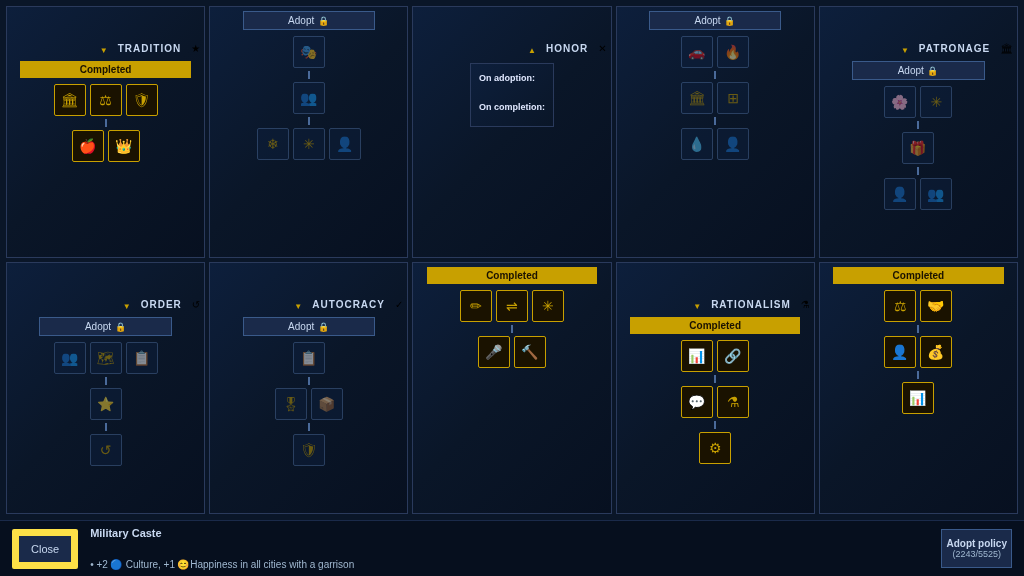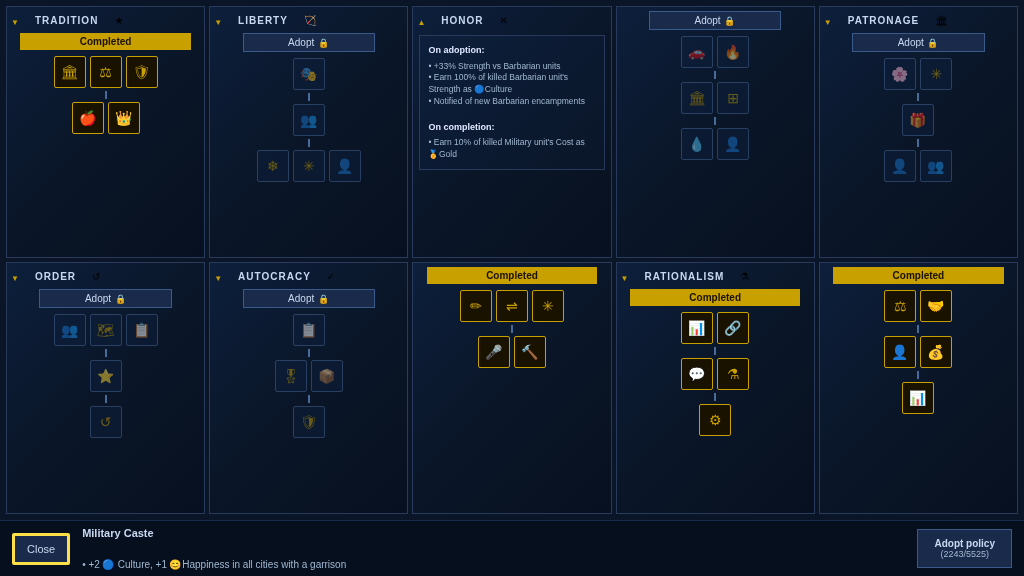--- a/index.html
+++ b/index.html
@@ -36,24 +36,25 @@
       flex-direction: column;
       align-items: center;
       padding: 4px;
       position: relative;
       margin: 2px;
     }
 
     .policy-header {
       display: flex;
       align-items: center;
-      justify-content: flex-start;
-      gap: 16px;
+      justify-content: flex-end;
+      gap: 10px;
       margin-bottom: 4px;
       width: 100%;
+      margin-top: 28px;
     }
 
     .policy-title {
       color: #c8d8f0;
       font-size: 10px;
       font-weight: bold;
       letter-spacing: 1px;
       text-transform: uppercase;
     }
 
@@ -171,21 +172,21 @@
       border-top: 1px solid #1a2a4a;
       display: flex;
       align-items: center;
       padding: 0 12px;
       gap: 12px;
     }
 
     .close-btn {
       background: #1a2a4a;
       color: #c8d8f0;
-      border: 3px solid #fde047;
+      border: 7px solid #fde047;
       padding: 7px 12px;
       font-size: 11px;
       cursor: pointer;
       border-radius: 2px;
     }
 
     .status-text {
       flex: 1;
       color: #c8d8f0;
       font-size: 11px;
@@ -198,21 +199,21 @@
 
     .status-desc {
       font-size: 10px;
       color: #a0b8d0;
     }
 
     .adopt-btn {
       background: #1a2a4a;
       color: #c8d8f0;
       border: 1px solid #3a5a8a;
-      padding: 8px 16px;
+      padding: 8px 4px;
       font-size: 10px;
       cursor: pointer;
       text-align: center;
     }
 
     .adopt-btn-title {
       font-weight: bold;
     }
 
     .adopt-btn-cost {
@@ -245,25 +246,20 @@
         </div>
         <div class="connector-v"></div>
         <div class="icon-row">
           <div class="policy-node completed">🍎</div>
           <div class="policy-node completed">👑</div>
         </div>
       </div>
     </div>
 
     <div class="policy-card">
-      <div class="policy-header">
-        <span class="arrow-down"></span>
-        <span class="policy-title">LIBERTY</span>
-        <span class="policy-icon">🏹</span>
-      </div>
       <div class="btn-adopt">
         <span>Adopt</span>
         <span class="lock-icon"></span>
       </div>
       <div class="icon-tree">
         <div class="icon-row">
           <div class="policy-node dimmed">🎭</div>
         </div>
         <div class="connector-v"></div>
         <div class="icon-row">
@@ -279,30 +275,22 @@
     </div>
 
     <div class="policy-card">
       <div class="policy-header">
         <span class="arrow-up"></span>
         <span class="policy-title">HONOR</span>
         <span class="policy-icon">✕</span>
       </div>
       <div class="description-panel">
         <div class="desc-title">On adoption:</div>
-        <div class="desc-text">
-          • +33% Strength vs Barbarian units<br>
-          • Earn 100% of killed Barbarian unit's Strength as <span class="desc-highlight">🔵</span>Culture<br>
-          • Notified of new Barbarian encampments
-        </div>
         <br>
         <div class="desc-title">On completion:</div>
-        <div class="desc-text">
-          • Earn 10% of killed Military unit's Cost as <span class="desc-highlight">🏅</span>Gold
-        </div>
       </div>
     </div>
 
     <div class="policy-card">
       <div class="btn-adopt">
         <span>Adopt</span>
         <span class="lock-icon"></span>
       </div>
       <div class="icon-tree">
         <div class="icon-row">

